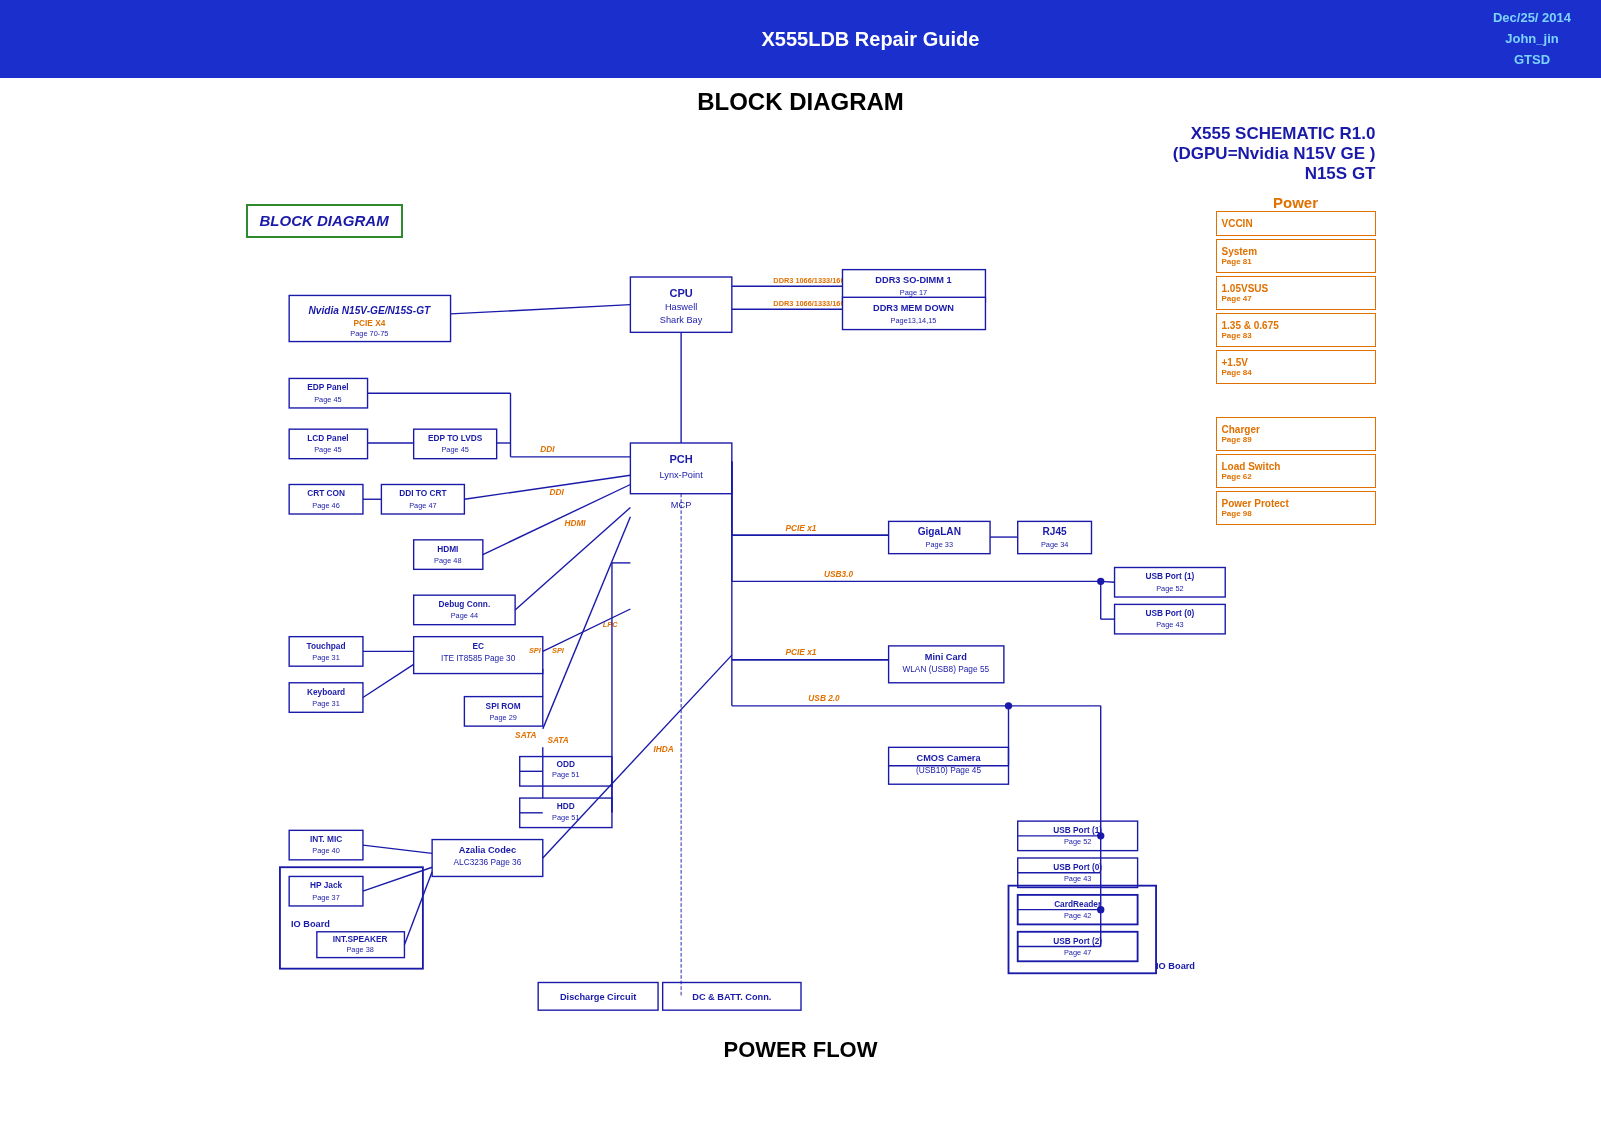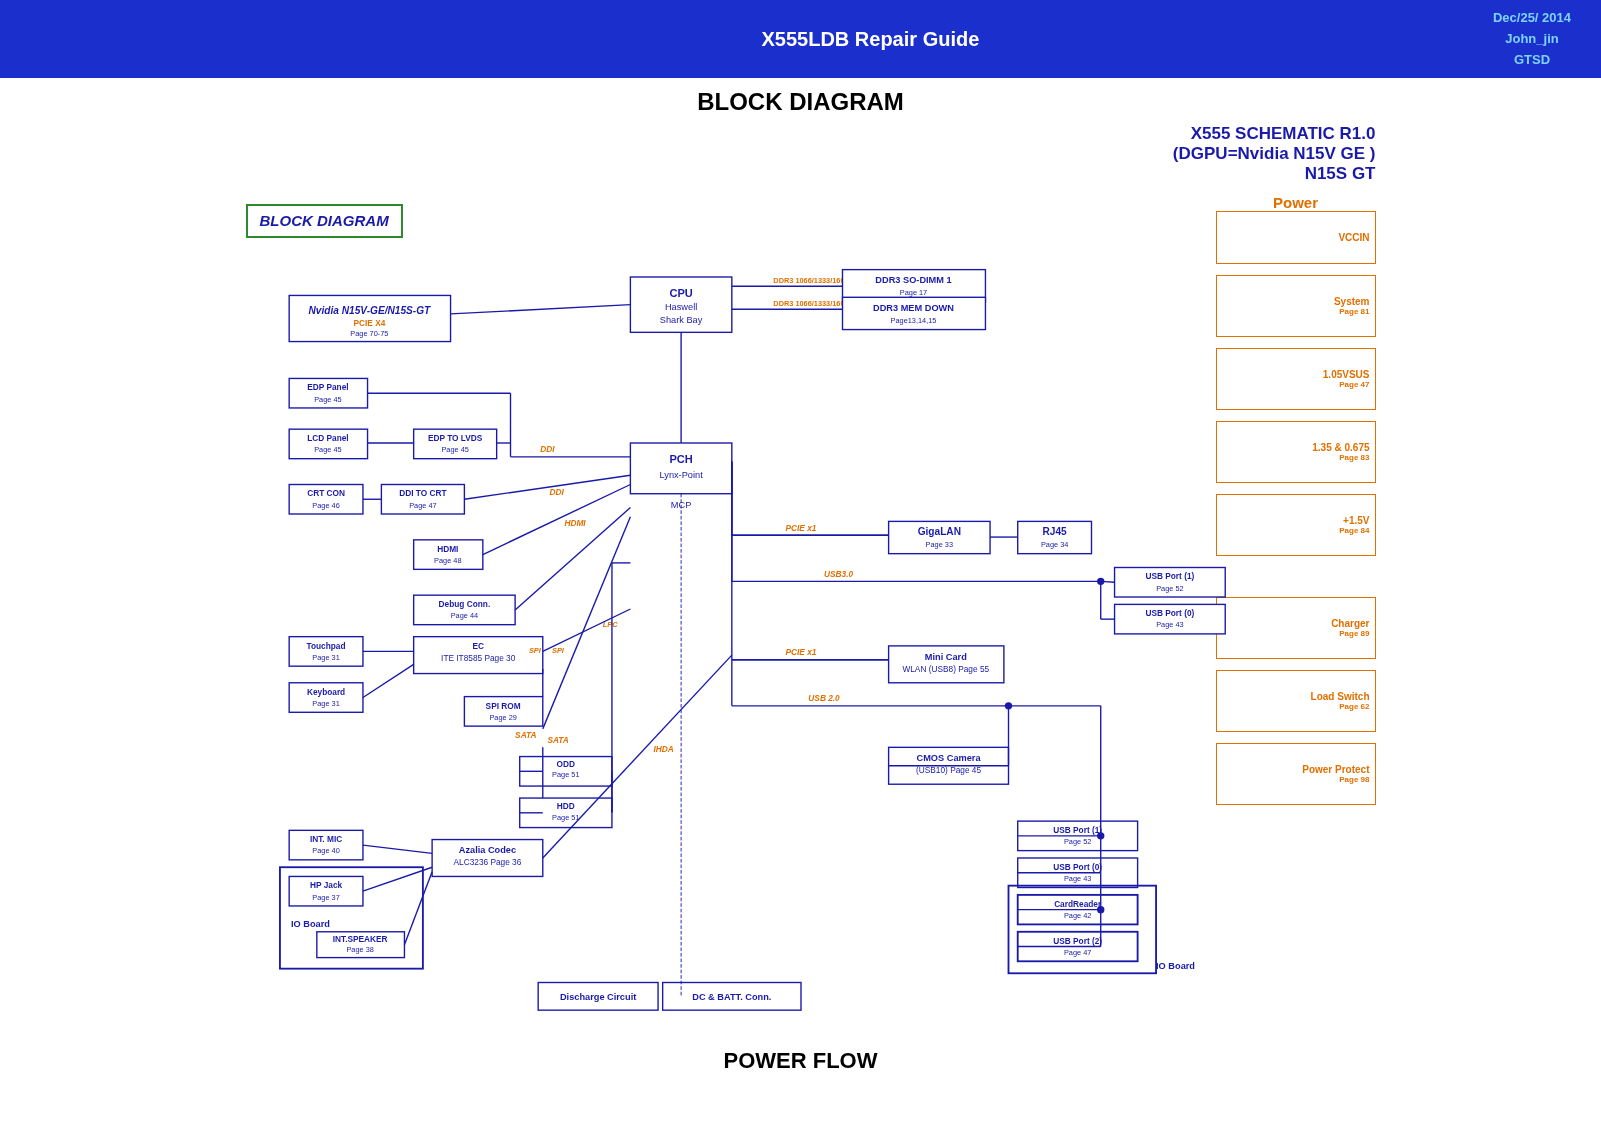--- a/index.html
+++ b/index.html
@@ -103,36 +103,36 @@
     .power-header {
       font-size: 15px;
       font-weight: bold;
       color: #e07000;
       text-align: center;
     }
     .power-item {
       border: 1.5px solid #e07000;
       color: #e07000;
       font-size: 10px;
-      text-align: right;
-      padding: 20px 5px;
-      margin-bottom: 11px;
+      text-align: left;
+      padding: 6px 5px;
+      margin-bottom: 3px;
       font-weight: bold;
     }
     .power-item .page-ref {
       font-size: 8px;
       color: #e07000;
       display: block;
     }
 
     .bottom-title {
       text-align: center;
       font-size: 22px;
       font-weight: bold;
-      margin-top: 24px;
+      margin-top: 13px;
     }
   </style>
 </head>
 <body>
 
 <div class="header">
   <div class="header-spacer"></div>
   <div class="header-title">X555LDB Repair Guide</div>
   <div class="header-info">
     <div>Dec/25/ 2014</div>

